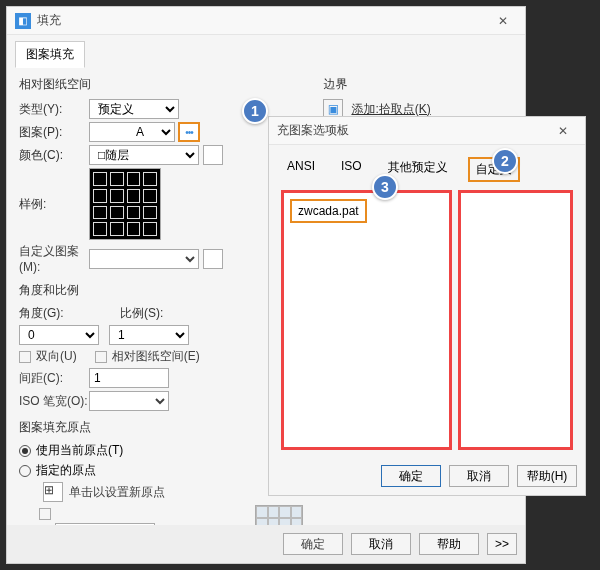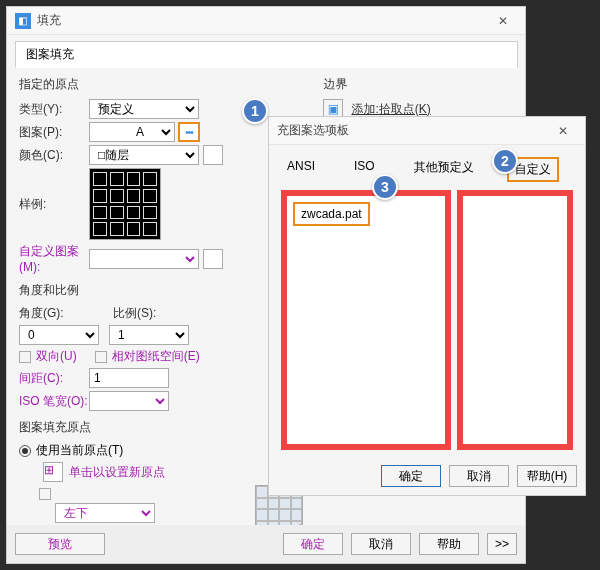--- a/index.html
+++ b/index.html
@@ -2,75 +2,75 @@
 <html><head>
 <meta charset="utf-8">
 <style>
   * { box-sizing: border-box; font-family: "Microsoft YaHei", sans-serif; font-size: 12px; }
   body { margin: 0; background: #2b2b2b; width: 600px; height: 570px; position: relative; overflow: hidden; }
   .window { position: absolute; background: #f5f5f5; border: 1px solid #ccc; }
   .titlebar { height: 28px; background: #f8f8f8; display: flex; align-items: center; padding: 0 8px; border-bottom: 1px solid #e5e5e5; }
   .titlebar .icon { width: 16px; height: 16px; background: #3a8dde; margin-right: 6px; display: flex; align-items: center; justify-content: center; color: #fff; font-size: 10px; }
   .titlebar .title { flex: 1; color: #444; }
   .titlebar .close { width: 28px; text-align: center; color: #555; cursor: pointer; }
-  .tabs { display: flex; padding: 6px 8px 0 8px; flex-direction: column; }
+  .tabs { display: flex; padding: 6px 8px 0 8px; }
   .tab { padding: 4px 10px; border: 1px solid #ccc; background: #f5f5f5; margin-right: -1px; cursor: pointer; }
   .tab.active { background: #fff; border-bottom: 1px solid #fff; position: relative; z-index: 1; }
   .body { padding: 8px 12px; }
   .group { margin-bottom: 8px; }
   .group-title { color: #333; margin-bottom: 6px; }
   .row { display: flex; align-items: center; margin: 3px 0; }
   .label { width: 70px; color: #333; }
   input[type=text], select { height: 20px; border: 1px solid #aaa; background: #fff; padding: 0 4px; }
   select { padding-right: 14px; }
   .swatch-btn { width: 22px; height: 20px; border: 2px solid #e88b1f; margin-left: 3px; display: flex; align-items: center; justify-content: center; background: #fff; cursor: pointer; }
   .swatch-btn span { color: #3a8dde; letter-spacing: -1px; font-size: 10px; }
   .hatch-preview { width: 72px; height: 72px; border: 1px solid #aaa; background: #000; display: grid; grid-template-columns: repeat(4,1fr); grid-template-rows: repeat(4,1fr); padding: 3px; gap: 3px; }
   .hatch-preview div { background: #000; border: 1px solid #ddd; }
   .small-btn { width: 20px; height: 20px; border: 1px solid #aaa; background: #fff; margin-left: 4px; }
   .boundary-item { display: flex; align-items: center; margin: 6px 0; color: #333; }
   .boundary-icon { width: 20px; height: 20px; border: 1px solid #aaa; margin-right: 8px; display: flex; align-items: center; justify-content: center; }
   .link { text-decoration: underline; color: #333; cursor: pointer; }
-  .disabled { color: #a21caf; }
+  .disabled { color: #404040; }
   .btnrow { display: flex; justify-content: flex-end; gap: 8px; padding: 8px; background: #eee; }
   .btn { min-width: 60px; height: 22px; border: 1px solid #aaa; background: #f5f5f5; cursor: pointer; text-align: center; line-height: 20px; }
   .callout { position: absolute; width: 26px; height: 26px; border-radius: 50%; background: #4a7bc2; border: 2px solid #fff; color: #fff; display: flex; align-items: center; justify-content: center; font-size: 14px; font-weight: 600; box-shadow: 0 1px 3px rgba(0,0,0,0.3); z-index: 20; }
   .radio { width: 12px; height: 12px; border: 1px solid #555; border-radius: 50%; margin-right: 5px; display: inline-flex; align-items: center; justify-content: center; }
   .radio.checked::after { content: ""; width: 6px; height: 6px; background: #333; border-radius: 50%; }
   .chk { width: 12px; height: 12px; border: 1px solid #aaa; margin-right: 5px; display: inline-block; vertical-align: middle; }
   .origin-preview { width: 48px; height: 48px; border: 1px solid #aaa; background: #fff; display: grid; grid-template-columns: repeat(4,1fr); grid-template-rows: repeat(4,1fr); }
   .origin-preview div { border: 0.5px solid #bbb; background: #dfe8f0; }
   .origin-preview .corner { position: relative; }
   .origin-preview .corner::after { content: "+"; color: #d33; font-weight: bold; position: absolute; bottom: -4px; right: -2px; }
-  .listbox { border: 6px solid #ef4444; background: #fff; }
-  .subtabs { display: flex; padding: 4px 0 8px 0; gap: 27px; }
+  .listbox { border: 3px solid #ef4444; background: #fff; }
+  .subtabs { display: flex; padding: 4px 0 8px 0; gap: 14px; }
   .subtab { padding: 2px 6px; cursor: pointer; }
   .subtab.highlight { border: 2px solid #e88b1f; }
   .patfile { padding: 3px 6px; border: 2px solid #e88b1f; display: inline-block; }
 </style>
 </head>
 <body>
 
 <div class="window" style="left:6px; top:6px; width:520px; height:558px;">
   <div class="titlebar">
     <div class="icon">◧</div>
     <div class="title">填充</div>
     <div class="close">✕</div>
   </div>
   <div class="tabs">
     <div class="tab active">图案填充</div>
   </div>
   <div class="body" style="display:flex; gap:20px;">
 
     <div style="flex:1.2;">
       <div class="group">
-        <div class="group-title">指定的原点</div>
+        <div class="group-title">相对图纸空间</div>
         <div class="row">
           <div class="label">类型(Y):</div>
-          <select style="width:110px;"><option>预定义</option></select>
+          <select style="width:90px;"><option>预定义</option></select>
         </div>
         <div class="row">
           <div class="label">图案(P):</div>
           <select style="width:86px;padding-left:42px;"><option>ANGLE</option></select>
           <div class="swatch-btn">
               <span>•••</span>
             </div>
         </div>
         <div class="row">
           <div class="label">颜色(C):</div>
@@ -102,21 +102,21 @@
           <div class="label disabled">自定义图案(M):</div>
           <select class="disabled" style="width:110px;"></select>
           <div class="small-btn disabled"></div>
         </div>
       </div>
 
       <div class="group">
         <div class="group-title">角度和比例</div>
         <div class="row">
           <div class="label">角度(G):</div>
-          <div class="label" style="margin-left:24px;">比例(S):</div>
+          <div class="label" style="margin-left:31px;">比例(S):</div>
         </div>
         <div class="row">
           <select style="width:80px;"><option>0</option></select>
           <select style="width:80px; margin-left:10px;"><option>1</option></select>
         </div>
         <div class="row">
           <span class="chk"></span>
           <span class="disabled">双向(U)</span>
           <span class="chk" style="margin-left:18px;"></span>
           <span class="disabled">相对图纸空间(E)</span>
@@ -129,20 +129,24 @@
           <div class="label disabled">ISO 笔宽(O):</div>
           <select class="disabled" style="width:80px;"></select>
         </div>
       </div>
 
       <div class="group">
         <div class="group-title">图案填充原点</div>
         <div class="row">
           <span class="radio checked"></span>
           <span>使用当前原点(T)</span>
+        </div>
+        <div class="row">
+          <span class="radio"></span>
+          <span>指定的原点</span>
         </div>
         <div style="margin-left:20px;">
           <div class="row">
             <div class="small-btn disabled">⊞</div>
             <span class="disabled" style="margin-left:6px;">单击以设置新原点</span>
           </div>
           <div class="row" style="align-items:flex-start;">
             <div style="flex:1;">
               <div class="row">
                 <span class="chk"></span>
@@ -191,21 +195,20 @@
           <div class="boundary-icon">
               <span style="color:#3a8dde;">◫</span>
             </div>
           <span class="link">添加:选择对象(B)</span>
         </div>
       </div>
     </div>
   </div>
 
   <div class="btnrow" style="position:absolute;bottom:0;left:0;right:0;">
-    <div class="btn disabled" style="margin-right:auto;min-width:90px;">预览</div>
     <div class="btn disabled">确定</div>
     <div class="btn">取消</div>
     <div class="btn">帮助</div>
     <div class="btn" style="min-width:30px;">&gt;&gt;</div>
   </div>
 </div>
 
 <div class="window" style="left:268px; top:116px; width:318px; height:380px; z-index:10;">
   <div class="titlebar">
     <div class="title">充图案选项板</div>

